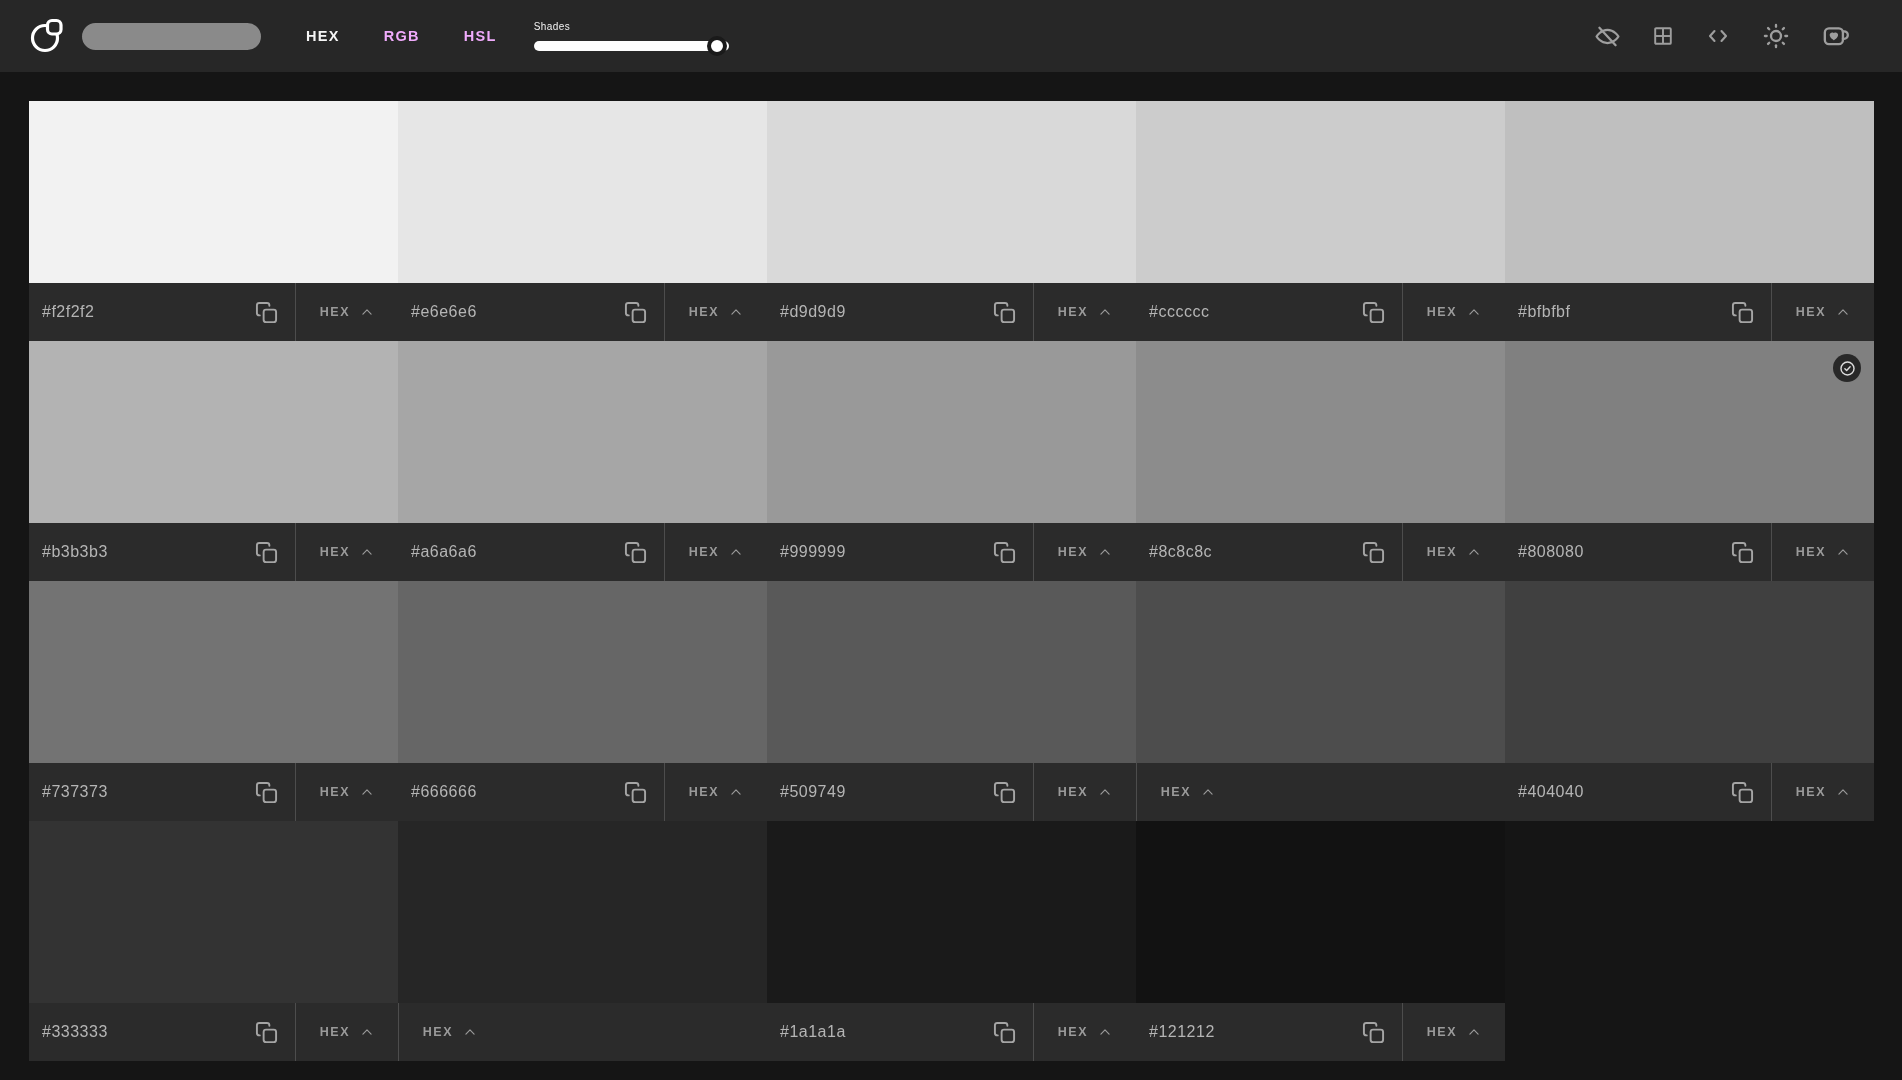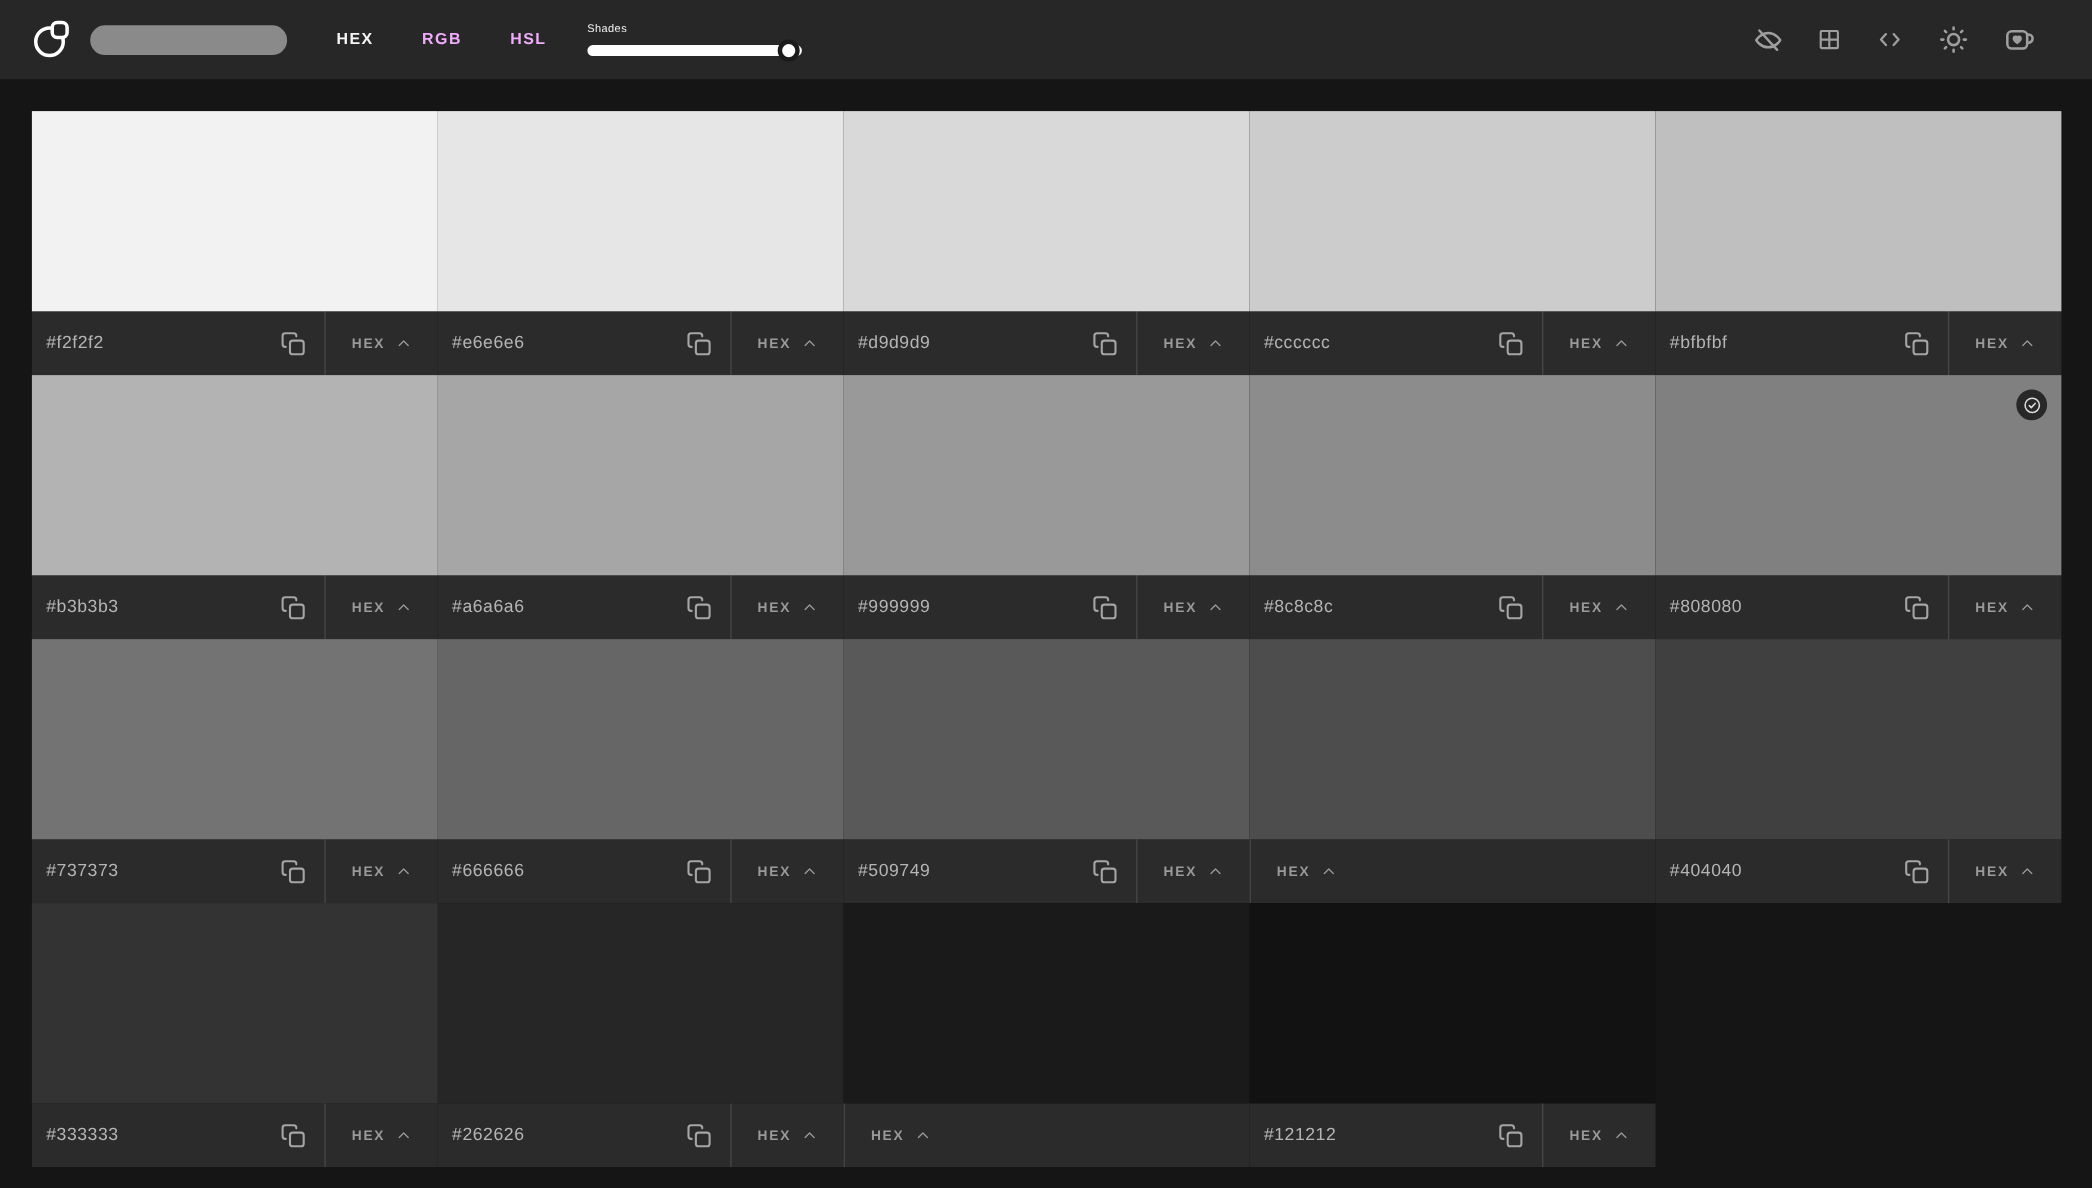--- a/index.html
+++ b/index.html
@@ -487,41 +487,41 @@
           <span>HEX</span>
           <svg width="14" height="14" viewBox="0 0 24 24" fill="none" stroke="#9a9a9a" stroke-width="2" stroke-linecap="round" stroke-linejoin="round">
             <polyline points="5 15.5 12 8.5 19 15.5"></polyline>
           </svg>
         </button>
       </div>
     </div>
     <div class="cell">
       <div class="swatch" style="background: rgb(38, 38, 38);"></div>
       <div class="bar">
-        <div class="bar-left">
-          <span class="hex-label">#262626</span>
-          <button class="copy-btn">
-            <svg width="23" height="23" viewBox="0 0 24 24" fill="none" stroke="#a5a5a5" stroke-width="2" stroke-linecap="round" stroke-linejoin="round">
-              <rect x="9" y="9" width="13" height="13" rx="2.5"></rect>
-              <path d="M5 15h-.5A2.5 2.5 0 0 1 2 12.5v-8A2.5 2.5 0 0 1 4.5 2h8A2.5 2.5 0 0 1 15 4.5V5"></path>
-            </svg>
-          </button>
-        </div>
         <div class="bar-divider"></div>
         <button class="bar-format">
           <span>HEX</span>
           <svg width="14" height="14" viewBox="0 0 24 24" fill="none" stroke="#9a9a9a" stroke-width="2" stroke-linecap="round" stroke-linejoin="round">
             <polyline points="5 15.5 12 8.5 19 15.5"></polyline>
           </svg>
         </button>
       </div>
     </div>
     <div class="cell">
       <div class="swatch" style="background: rgb(26, 26, 26);"></div>
       <div class="bar">
+        <div class="bar-left">
+          <span class="hex-label">#1a1a1a</span>
+          <button class="copy-btn">
+            <svg width="23" height="23" viewBox="0 0 24 24" fill="none" stroke="#a5a5a5" stroke-width="2" stroke-linecap="round" stroke-linejoin="round">
+              <rect x="9" y="9" width="13" height="13" rx="2.5"></rect>
+              <path d="M5 15h-.5A2.5 2.5 0 0 1 2 12.5v-8A2.5 2.5 0 0 1 4.5 2h8A2.5 2.5 0 0 1 15 4.5V5"></path>
+            </svg>
+          </button>
+        </div>
         <div class="bar-divider"></div>
         <button class="bar-format">
           <span>HEX</span>
           <svg width="14" height="14" viewBox="0 0 24 24" fill="none" stroke="#9a9a9a" stroke-width="2" stroke-linecap="round" stroke-linejoin="round">
             <polyline points="5 15.5 12 8.5 19 15.5"></polyline>
           </svg>
         </button>
       </div>
     </div>
     <div class="cell">

